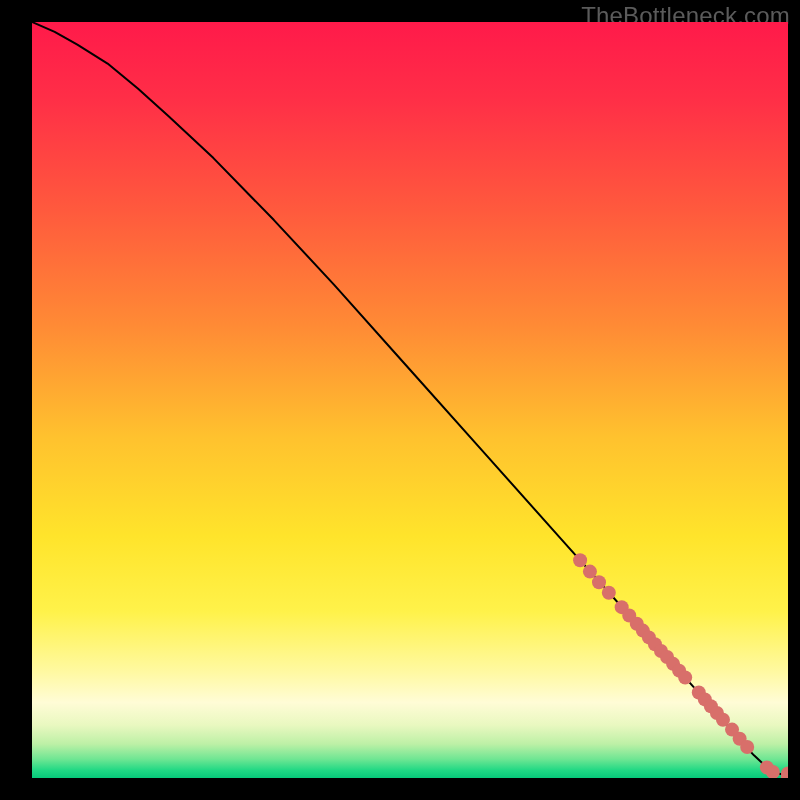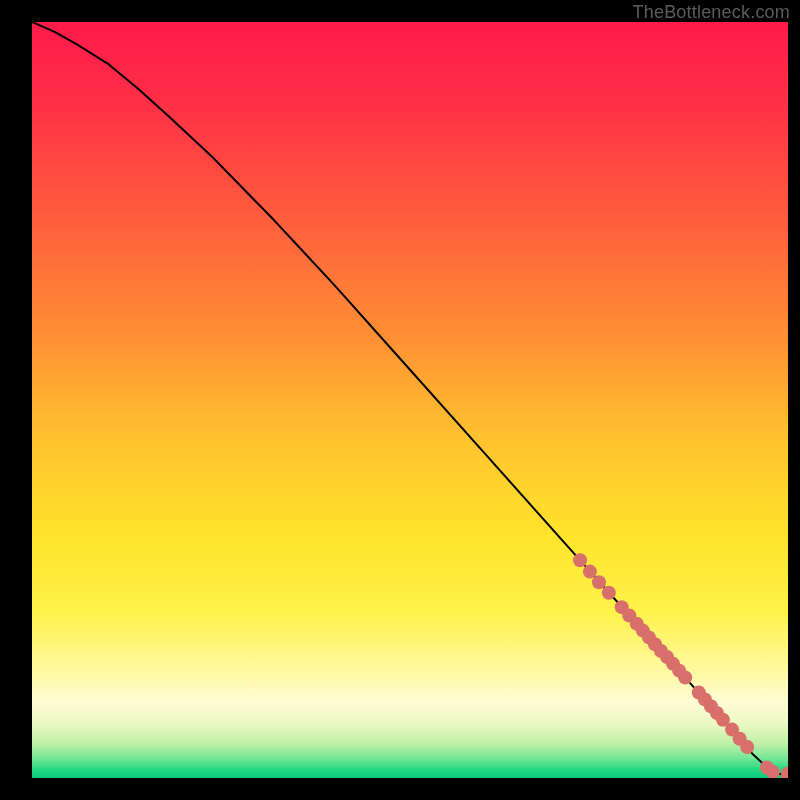--- a/index.html
+++ b/index.html
@@ -25,21 +25,21 @@
     height: 756px;
   }
   svg {
     display: block;
   }
   .watermark {
     position: absolute;
     top: 2px;
     right: 10px;
     color: #5b5b5b;
-    font-size: 18px;
+    font-size: 24px;
     font-weight: 500;
     letter-spacing: 0.2px;
     user-select: none;
   }
 </style>
 </head>
 <body>
 
 <div class="stage">
   <div class="watermark">TheBottleneck.com</div>

